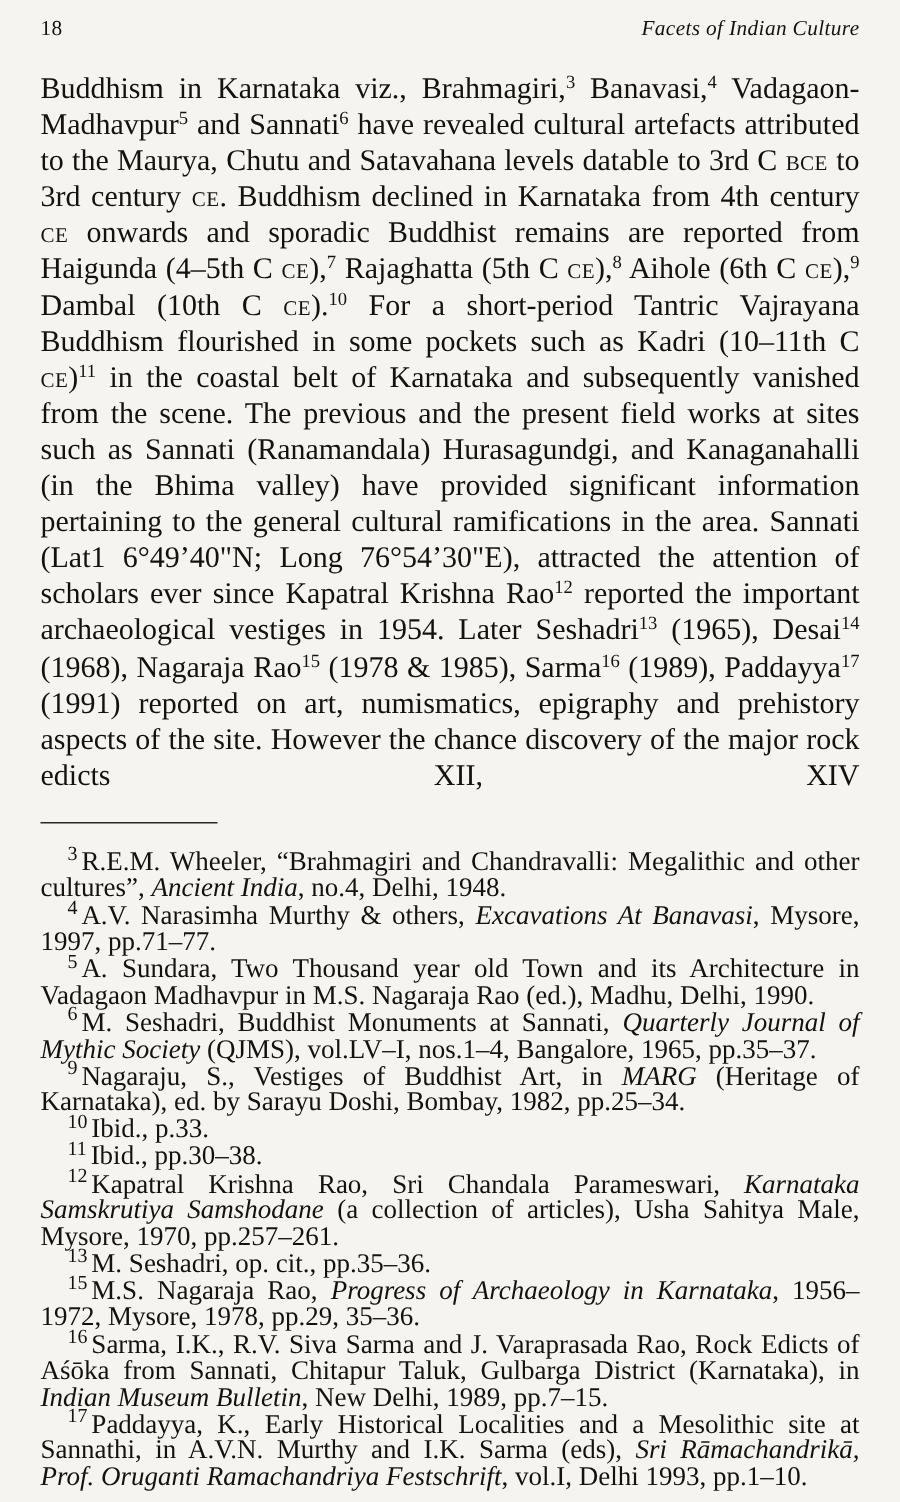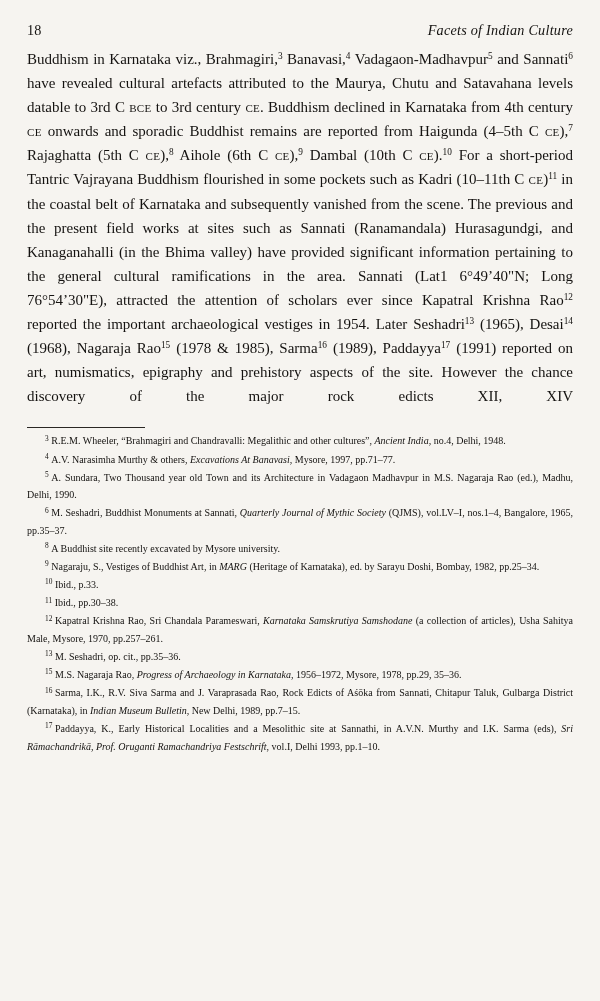--- a/index.html
+++ b/index.html
@@ -33,27 +33,26 @@
     box-sizing: border-box;
   }
   .folio {
     font-size: 14.2px;
     letter-spacing: 0.2px;
   }
   .head-title {
     font-style: italic;
     font-size: 14.2px;
     letter-spacing: 0.25px;
-    margin-top: 11px;
   }
 
   
   .body-block {
     margin-top: 17px;
-    font-size: 15px;
+    font-size: 20px;
     line-height: 24.1px;
     text-align: justify;
     text-align-last: justify;
     word-spacing: 0.2px;
   }
   .body-block p {
     margin: 0;
   }
   .body-block .lastline {
     text-align-last: justify;
@@ -72,22 +71,22 @@
 
   
   .fn-rule {
     margin-top: 19px;
     width: 118px;
     height: 0;
     border-top: 1px solid #2a2724;
   }
 
   .footnotes {
-    margin-top: 4px;
-    font-size: 10px;
+    margin-top: 17px;
+    font-size: 18px;
     line-height: 17.6px;
     text-align: justify;
     text-align-last: left;
   }
   .footnote {
     margin: 0 0 0.5px 0;
     text-indent: 18px;
   }
   .footnote .fn-num {
     font-size: 0.74em;
@@ -114,21 +113,20 @@
   </div>
 
   <div class="fn-rule"></div>
 
   <div class="footnotes">
 
   <p class="footnote"><span class="fn-num">3</span><span>R.E.M. Wheeler, “Brahmagiri and Chandravalli: Megalithic and other cultures”, <i>Ancient India</i>, no.4, Delhi, 1948.</span></p>
       <p class="footnote"><span class="fn-num">4</span><span>A.V. Narasimha Murthy &amp; others, <i>Excavations At Banavasi</i>, Mysore, 1997, pp.71–77.</span></p>
       <p class="footnote"><span class="fn-num">5</span><span>A. Sundara, Two Thousand year old Town and its Architecture in Vadagaon Madhavpur in M.S. Nagaraja Rao (ed.), Madhu, Delhi, 1990.</span></p>
       <p class="footnote"><span class="fn-num">6</span><span>M. Seshadri, Buddhist Monuments at Sannati, <i>Quarterly Journal of Mythic Society</i> (QJMS), vol.LV–I, nos.1–4, Bangalore, 1965, pp.35–37.</span></p>
-      <p class="footnote"><span class="fn-num">8</span><span>A Buddhist site recently excavated by Mysore university.</span></p>
       <p class="footnote"><span class="fn-num">9</span><span>Nagaraju, S., Vestiges of Buddhist Art, in <i>MARG</i> (Heritage of Karnataka), ed. by Sarayu Doshi, Bombay, 1982, pp.25–34.</span></p>
       <p class="footnote"><span class="fn-num">10</span><span>Ibid., p.33.</span></p>
       <p class="footnote"><span class="fn-num">11</span><span>Ibid., pp.30–38.</span></p>
       <p class="footnote"><span class="fn-num">12</span><span>Kapatral Krishna Rao, Sri Chandala Parameswari, <i>Karnataka Samskrutiya Samshodane</i> (a collection of articles), Usha Sahitya Male, Mysore, 1970, pp.257–261.</span></p>
       <p class="footnote"><span class="fn-num">13</span><span>M. Seshadri, op. cit., pp.35–36.</span></p>
       <p class="footnote"><span class="fn-num">15</span><span>M.S. Nagaraja Rao, <i>Progress of Archaeology in Karnataka</i>, 1956–1972, Mysore, 1978, pp.29, 35–36.</span></p>
       <p class="footnote"><span class="fn-num">16</span><span>Sarma, I.K., R.V. Siva Sarma and J. Varaprasada Rao, Rock Edicts of Aśōka from Sannati, Chitapur Taluk, Gulbarga District (Karnataka), in <i>Indian Museum Bulletin</i>, New Delhi, 1989, pp.7–15.</span></p>
       <p class="footnote"><span class="fn-num">17</span><span>Paddayya, K., Early Historical Localities and a Mesolithic site at Sannathi, in A.V.N. Murthy and I.K. Sarma (eds), <i>Sri Rāmachandrikā, Prof. Oruganti Ramachandriya Festschrift</i>, vol.I, Delhi 1993, pp.1–10.</span></p>
     </div>
 

